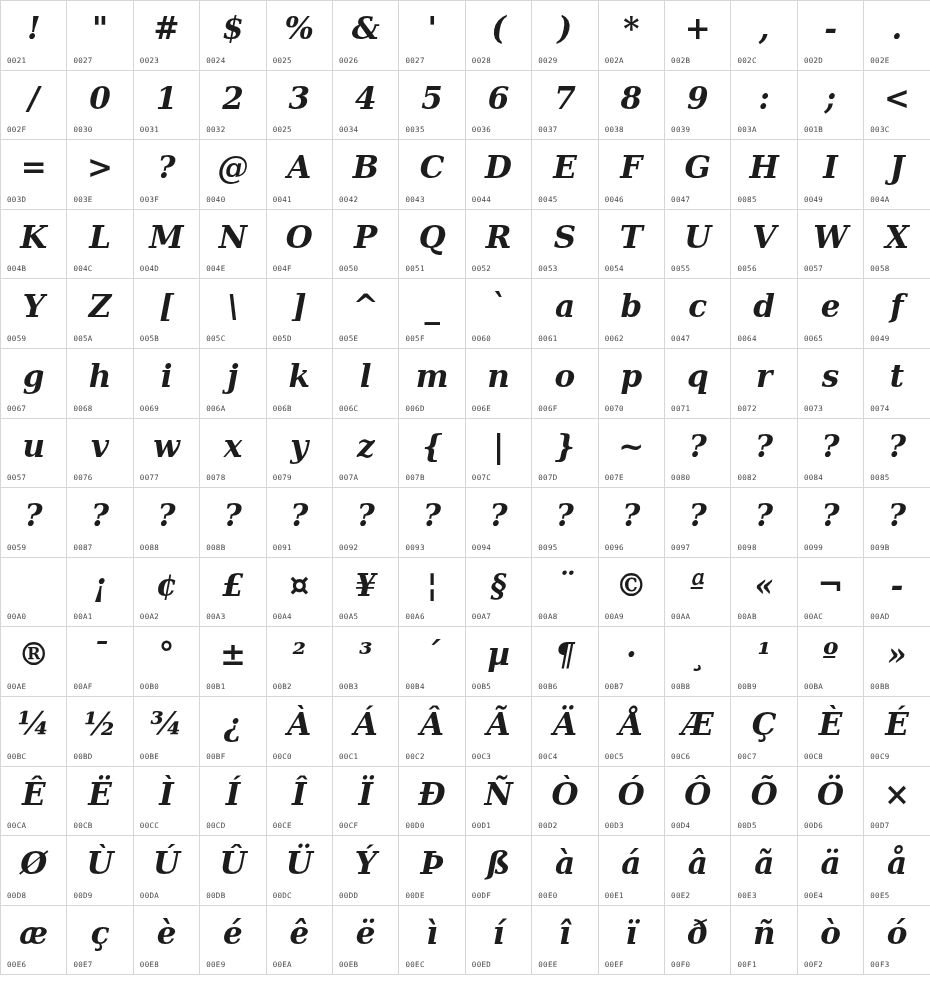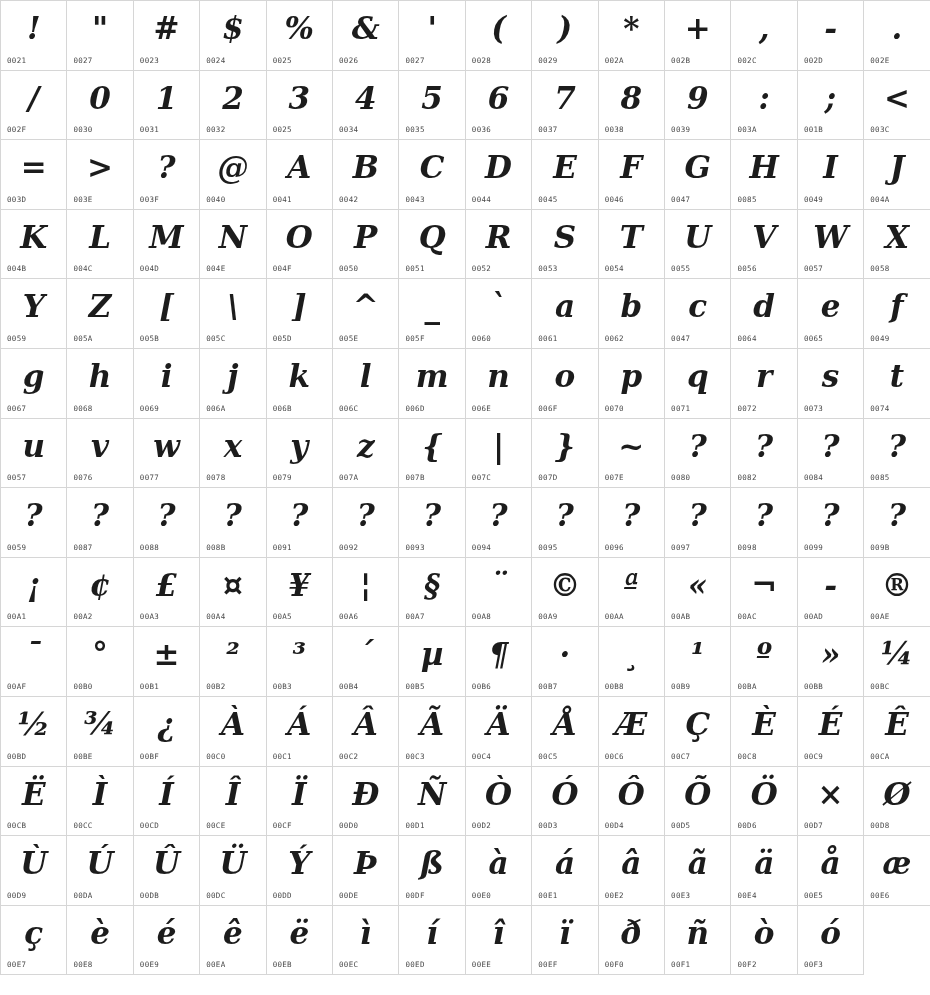--- a/index.html
+++ b/index.html
@@ -501,20 +501,24 @@
       <div class="code">0098</div>
     </div>
     <div class="cell">
       <div class="glyph">?</div>
       <div class="code">0099</div>
     </div>
     <div class="cell">
       <div class="glyph">?</div>
       <div class="code">009B</div>
     </div>
+    <div class="cell empty">
+      <div class="glyph"></div>
+      <div class="code">00A0</div>
+    </div>
     <div class="cell">
       <div class="glyph">¡</div>
       <div class="code">00A1</div>
     </div>
     <div class="cell">
       <div class="glyph">¢</div>
       <div class="code">00A2</div>
     </div>
     <div class="cell">
       <div class="glyph">£</div>

